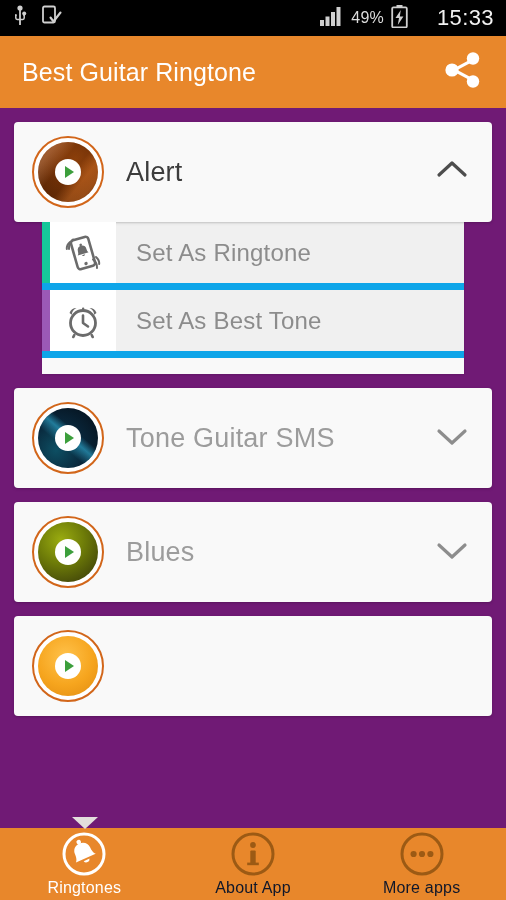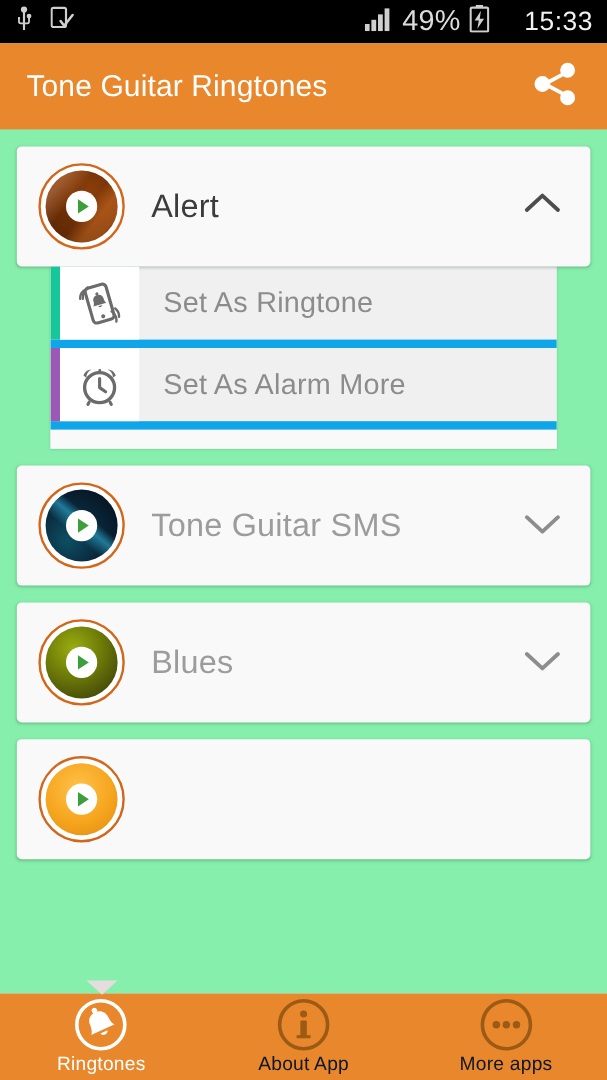--- a/index.html
+++ b/index.html
@@ -11,36 +11,36 @@
   }
   .phone { position:relative; width:506px; height:900px; overflow:hidden; }
 
   
   .statusbar{
     height:36px; background:#000; display:flex; align-items:center;
     padding:0 12px; color:#d8d8d8;
   }
   .sb-left{ display:flex; align-items:center; gap:14px; }
   .sb-right{ margin-left:auto; display:flex; align-items:center; gap:7px; }
-  .sb-text{ font-size:24px; color:#dcdcdc; letter-spacing:.2px; }
+  .sb-text{ font-size:16px; color:#dcdcdc; letter-spacing:.2px; }
   .sb-clock{ font-size:22px; color:#f2f2f2; letter-spacing:.4px;margin-left:22px; }
 
   
   .appbar{
     height:72px; background:#e8872b; display:flex; align-items:center;
     padding:0 22px; position:relative;
     box-shadow:0 2px 3px rgba(0,0,0,.18);
   }
   .appbar-title{ color:#fff; font-size:25px; letter-spacing:.1px; }
   .appbar-actions{ margin-left:auto; display:flex; align-items:center; }
 
   
   .content{
     position:absolute; top:108px; left:0; right:0; bottom:72px;
-    background:#86efac; overflow:hidden; padding:0 0 0 0;
+    background:#701a75; overflow:hidden; padding:0 0 0 0;
   }
 
   .card{
     position:relative;
     margin:14px 14px 0 14px;
     background:#f9f9f9;
     border-radius:4px;
     box-shadow:0 1px 2px rgba(0,0,0,.14), 0 1px 4px rgba(0,0,0,.07);
   }
   .card-head{
@@ -178,21 +178,21 @@
           <rect x="5.5" y="0" width="6" height="2.4" fill="#cfcfcf"></rect>
           <rect x="1.2" y="2.4" width="14.6" height="20" rx="1.2" fill="none" stroke="#cfcfcf" stroke-width="1.8"></rect>
           <path d="M9.8 5 L4.5 13 L8 13 L6.8 20 L12.4 11.6 L8.8 11.6z" fill="#cfcfcf"></path>
         </svg>
       </span>
       <span class="sb-clock">15:33</span>
     </div>
   </div>
 
   <div class="appbar">
-    <span class="appbar-title">Tone Guitar Ringtones</span>
+    <span class="appbar-title">Best Guitar Ringtone</span>
     <div class="appbar-actions">
       <span>
         <svg width="42" height="42" viewBox="0 0 42 42">
             <g fill="#ffffff">
           <circle cx="31" cy="9.5" r="6.2"></circle>
           <circle cx="10" cy="21" r="6.6"></circle>
           <circle cx="31" cy="32.5" r="6.2"></circle>
           <rect x="8" y="19.4" width="25" height="3.2" transform="rotate(-28 12 21)"></rect>
           <rect x="8" y="19.4" width="25" height="3.2" transform="rotate(28 12 21)"></rect>
         </g>
@@ -250,21 +250,21 @@
           <svg width="44" height="44" viewBox="0 0 44 44">
             <circle cx="22" cy="24" r="12.5" fill="none" stroke="#6b6b6b" stroke-width="2.8"></circle>
             <path d="M22 16.5 L22 24 L27 27.5" fill="none" stroke="#6b6b6b" stroke-width="2.6" stroke-linecap="round" stroke-linejoin="round"></path>
             <path d="M8.5 14 a7.5 7.5 0 0 1 7-5 a7.5 7.5 0 0 0 -4.6 6.8z" fill="#6b6b6b"></path>
             <path d="M35.5 14 a7.5 7.5 0 0 0 -7-5 a7.5 7.5 0 0 1 4.6 6.8z" fill="#6b6b6b"></path>
             <rect x="21" y="8.6" width="2.3" height="2.3" rx="1" fill="#6b6b6b"></rect>
             <rect x="11.5" y="34.8" width="2.6" height="4.6" rx="1.2" transform="rotate(28 12.8 37)" fill="#6b6b6b"></rect>
             <rect x="29.9" y="34.8" width="2.6" height="4.6" rx="1.2" transform="rotate(-28 31.2 37)" fill="#6b6b6b"></rect>
           </svg>
         </div>
-        <span class="action-label">Set As Alarm More</span>
+        <span class="action-label">Set As Best Tone</span>
       </div>
 
       <div class="actions-foot"></div>
     </div>
 
     <div class="card">
       <div class="card-head">
         <div class="thumb-wrap">
           <div class="thumb t-sms">
             <span class="play-badge">

